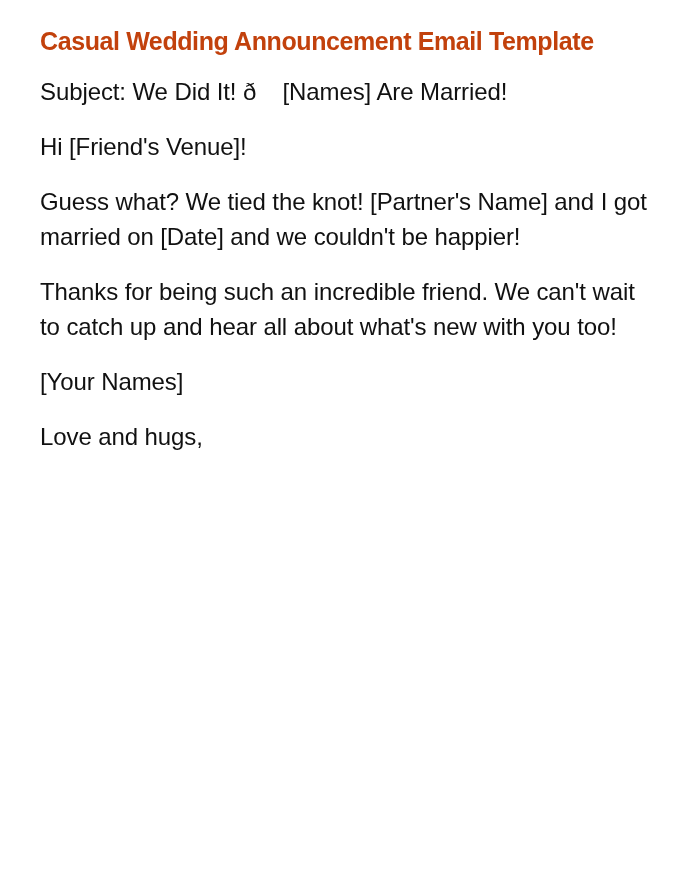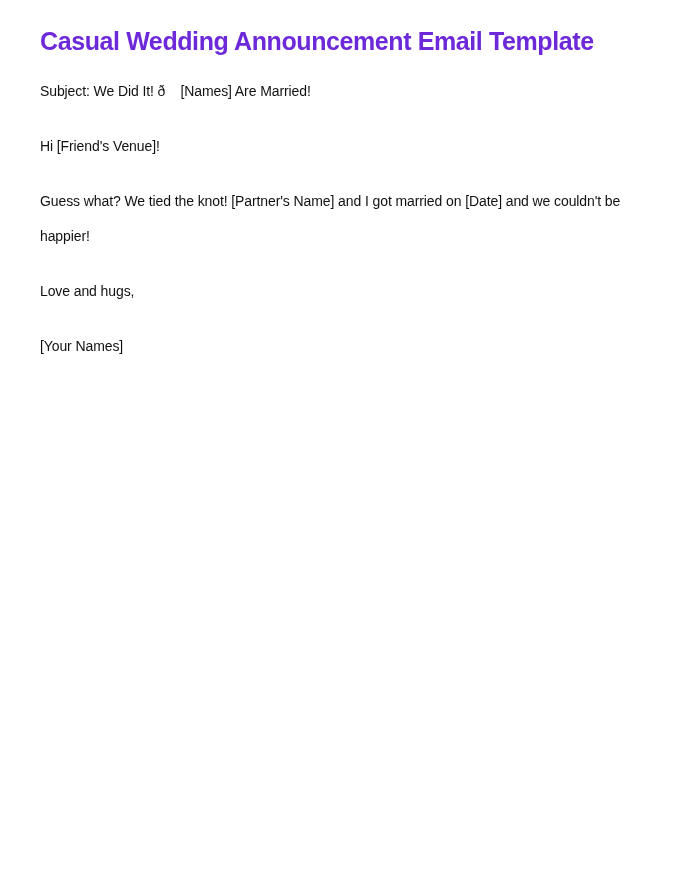--- a/index.html
+++ b/index.html
@@ -1,23 +1,24 @@
 <!DOCTYPE html>
 <html><head>
 <meta charset="utf-8">
 <style>
   html, body { margin: 0; padding: 0; background: #ffffff; }
   body { width: 700px; height: 872px; overflow: hidden; }
   .page { padding: 24px 40px 0 40px; color: #111111; font-family: "Liberation Sans", sans-serif; }
-  .title { font-size: 25px; font-weight: bold; letter-spacing: -0.4px; margin: 0 0 14px 0; line-height: 34px; color: #6d28d9; }
-  .para { font-size: 14px; line-height: 35px; margin: 16px 0 20px 0; letter-spacing: -0.1px; }
+  .title { font-size: 25px; font-weight: bold; letter-spacing: -0.4px; margin: 0 0 14px 0; line-height: 34px; color: #c2410c; }
+  .para { font-size: 24px; line-height: 35px; margin: 16px 0 20px 0; letter-spacing: -0.1px; }
 </style>
 </head>
 <body>
 
 <div class="page">
   <h1 class="title">Casual Wedding Announcement Email Template</h1>
   <p class="para">Subject: We Did It! ð    [Names] Are Married!</p>
   <p class="para">Hi [Friend's Venue]!</p>
   <p class="para">Guess what? We tied the knot! [Partner's Name] and I got married on [Date] and we couldn't be happier!</p>
+  <p class="para">Thanks for being such an incredible friend. We can't wait to catch up and hear all about what's new with you too!</p>
+  <p class="para">[Your Names]</p>
   <p class="para">Love and hugs,</p>
-  <p class="para">[Your Names]</p>
 </div>
 
 </body></html>

